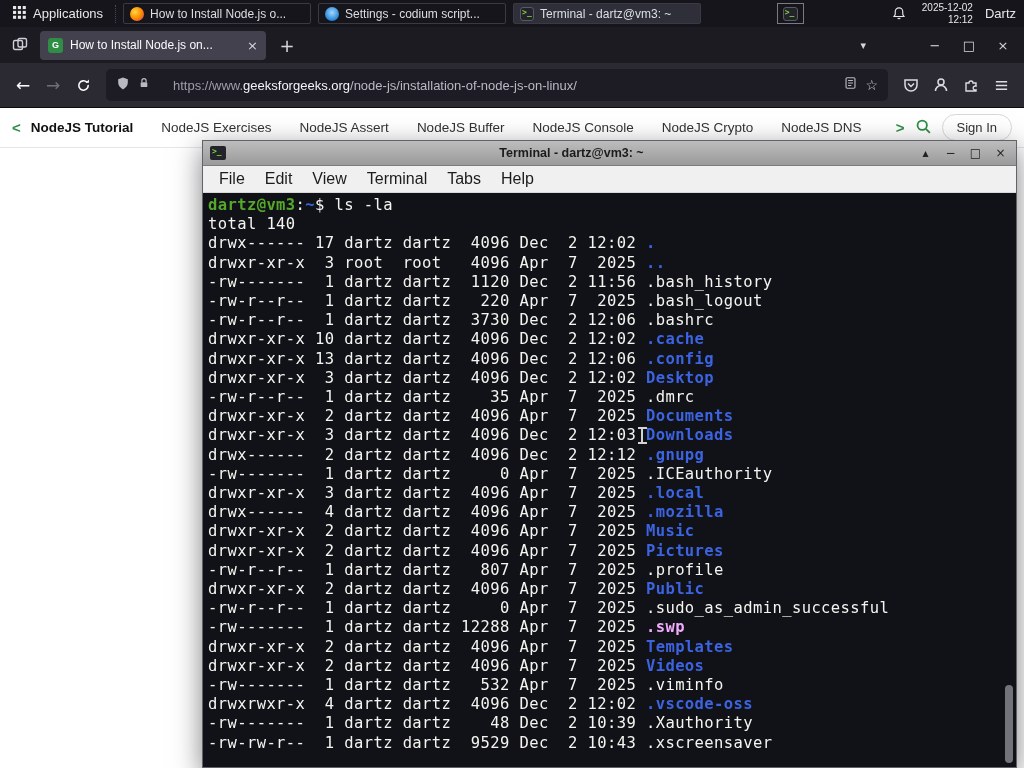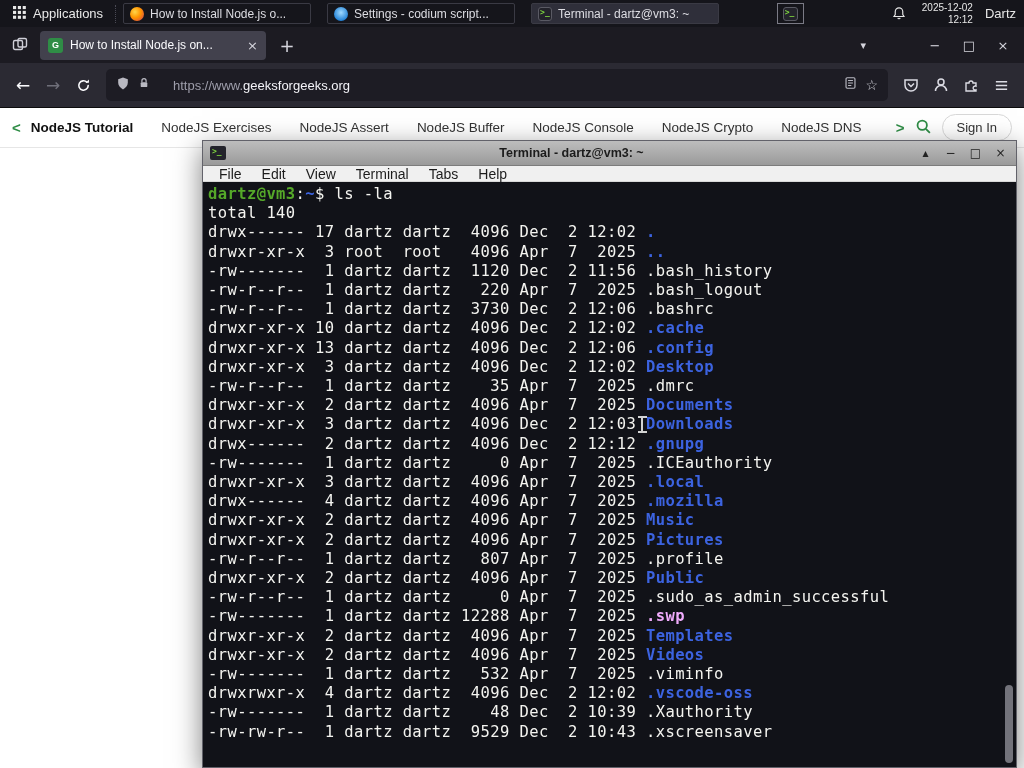--- a/index.html
+++ b/index.html
@@ -6,21 +6,21 @@
   html,body { width:1024px; height:768px; background:#000; }
   .screen { position:relative; width:1024px; height:768px; overflow:hidden;
             font-family:"Liberation Sans", sans-serif; background:#fff; }
   .glyph { font-family:"DejaVu Sans", sans-serif; }
 
   
   .panel { position:absolute; top:0; left:0; right:0; height:27px; z-index:30;
            background:#15151b; color:#e8e8e8; display:flex; align-items:center; padding:0 6px; }
   .apps { display:flex; align-items:center; gap:7px; font-size:13px; height:100%; padding:0 7px; }
   .panel-sep { width:3px; height:18px; border-left:1px dotted #4a4a55; margin:0 5px; }
-  .taskbar { display:flex; gap:16px; align-items:center; }
+  .taskbar { display:flex; gap:7px; align-items:center; }
   .task-btn { display:flex; align-items:center; gap:6px; width:188px; height:21px; padding:0 6px;
               border:1px solid #3a3a44; border-radius:2px; font-size:12px; color:#dddde3; overflow:hidden; }
   .task-btn.active { background:#2f2f3a; }
   .task-label { white-space:nowrap; overflow:hidden; }
   .tbi { width:14px; height:14px; flex:none; border-radius:50%; position:relative; }
   .tbi.firefox-icon { background:radial-gradient(circle at 35% 35%, #ffd54a, #ff9500 45%, #e1523d 85%); }
   .tbi.settings-icon { background:radial-gradient(circle at 50% 40%, #9fd9ff, #1f7fd4 75%); }
   .tbi.terminal-icon { border-radius:3px; background:#23232b; border:1px solid #5a5a64; }
   .tbi.terminal-icon::after { content:">_"; position:absolute; left:1px; top:0px; color:#7ed53f;
                               font:bold 8px "DejaVu Sans Mono", monospace; }
@@ -72,22 +72,22 @@
              display:flex; flex-direction:column; border:1px solid #62626a;
              box-shadow:0 8px 26px rgba(0,0,0,.5); background:var(--term-bg,#111218); }
   .titlebar { height:25px; background:linear-gradient(#bdbdbd,#9a9a9a); border-bottom:1px solid #7c7c7c;
               display:flex; align-items:center; padding:0 7px; gap:8px; flex:none; }
   .term-ico { width:16px; height:14px; background:#23232b; border-radius:2px; position:relative; flex:none; }
   .term-ico::after { content:">_"; position:absolute; left:2px; top:1px; color:#7ed53f;
                      font:bold 8px "DejaVu Sans Mono", monospace; }
   .titlebar .ttl { flex:1; text-align:center; font-size:12.5px; font-weight:bold; color:#1c1c1c;
                    white-space:nowrap; overflow:hidden; }
   .tb-btn { width:17px; text-align:center; color:#222; font-size:12px; flex:none; }
-  .menubar { height:16px; background:#f0f0f0; border-bottom:1px solid #d8d8d8; display:flex;
-             align-items:center; padding:0 6px; font-size:14px; color:#1c1c1c; flex:none; }
+  .menubar { height:27px; background:#f0f0f0; border-bottom:1px solid #d8d8d8; display:flex;
+             align-items:center; padding:0 6px; font-size:16px; color:#1c1c1c; flex:none; }
   .menu-item { padding:0 10px; }
   .term-body { flex:1; position:relative; overflow:hidden; }
   .term-lines { padding:3px 4px 0 5px; font-family:"DejaVu Sans Mono", monospace; font-size:15.5px;
                 line-height:19.2px; letter-spacing:.4px; color:#f4f4f0; }
   .tline { white-space:pre; }
   .c-green { color:var(--term-green,#55a829); font-weight:bold; }
   .c-blue  { color:var(--term-blue,#3c63e0); font-weight:bold; }
   .c-fg    { color:#f4f4f0; }
   .f-dir   { color:var(--term-blue,#3c63e0); font-weight:bold; }
   .f-file  { color:#f4f4f0; }
@@ -142,20 +142,21 @@
         </span>
         <span>
           <svg width="12" height="14" viewBox="0 0 16 16">
               <path d="M5.2 7V5a2.8 2.8 0 0 1 5.6 0v2" fill="none" stroke="#b9b9c2" stroke-width="1.6"></path>
               <rect x="3.6" y="7" width="8.8" height="6.4" rx="1.2" fill="#b9b9c2"></rect>
             </svg>
         </span>
         <span class="url-text">
             <span class="url-scheme">https://www.</span>
             <span class="url-domain">geeksforgeeks.org</span>
+            <span class="url-path">/node-js/installation-of-node-js-on-linux/</span>
           </span>
         <span>
           <svg width="13" height="14" viewBox="0 0 16 16">
               <rect x="2.5" y="1.5" width="11" height="13" rx="1.5" fill="none" stroke="#b9b9c2" stroke-width="1.4"></rect>
               <path d="M5 5h6M5 8h6M5 11h4" stroke="#b9b9c2" stroke-width="1.3"></path>
             </svg>
         </span>
         <span class="star glyph">☆</span>
       </div>
       <div class="tool-icon">

